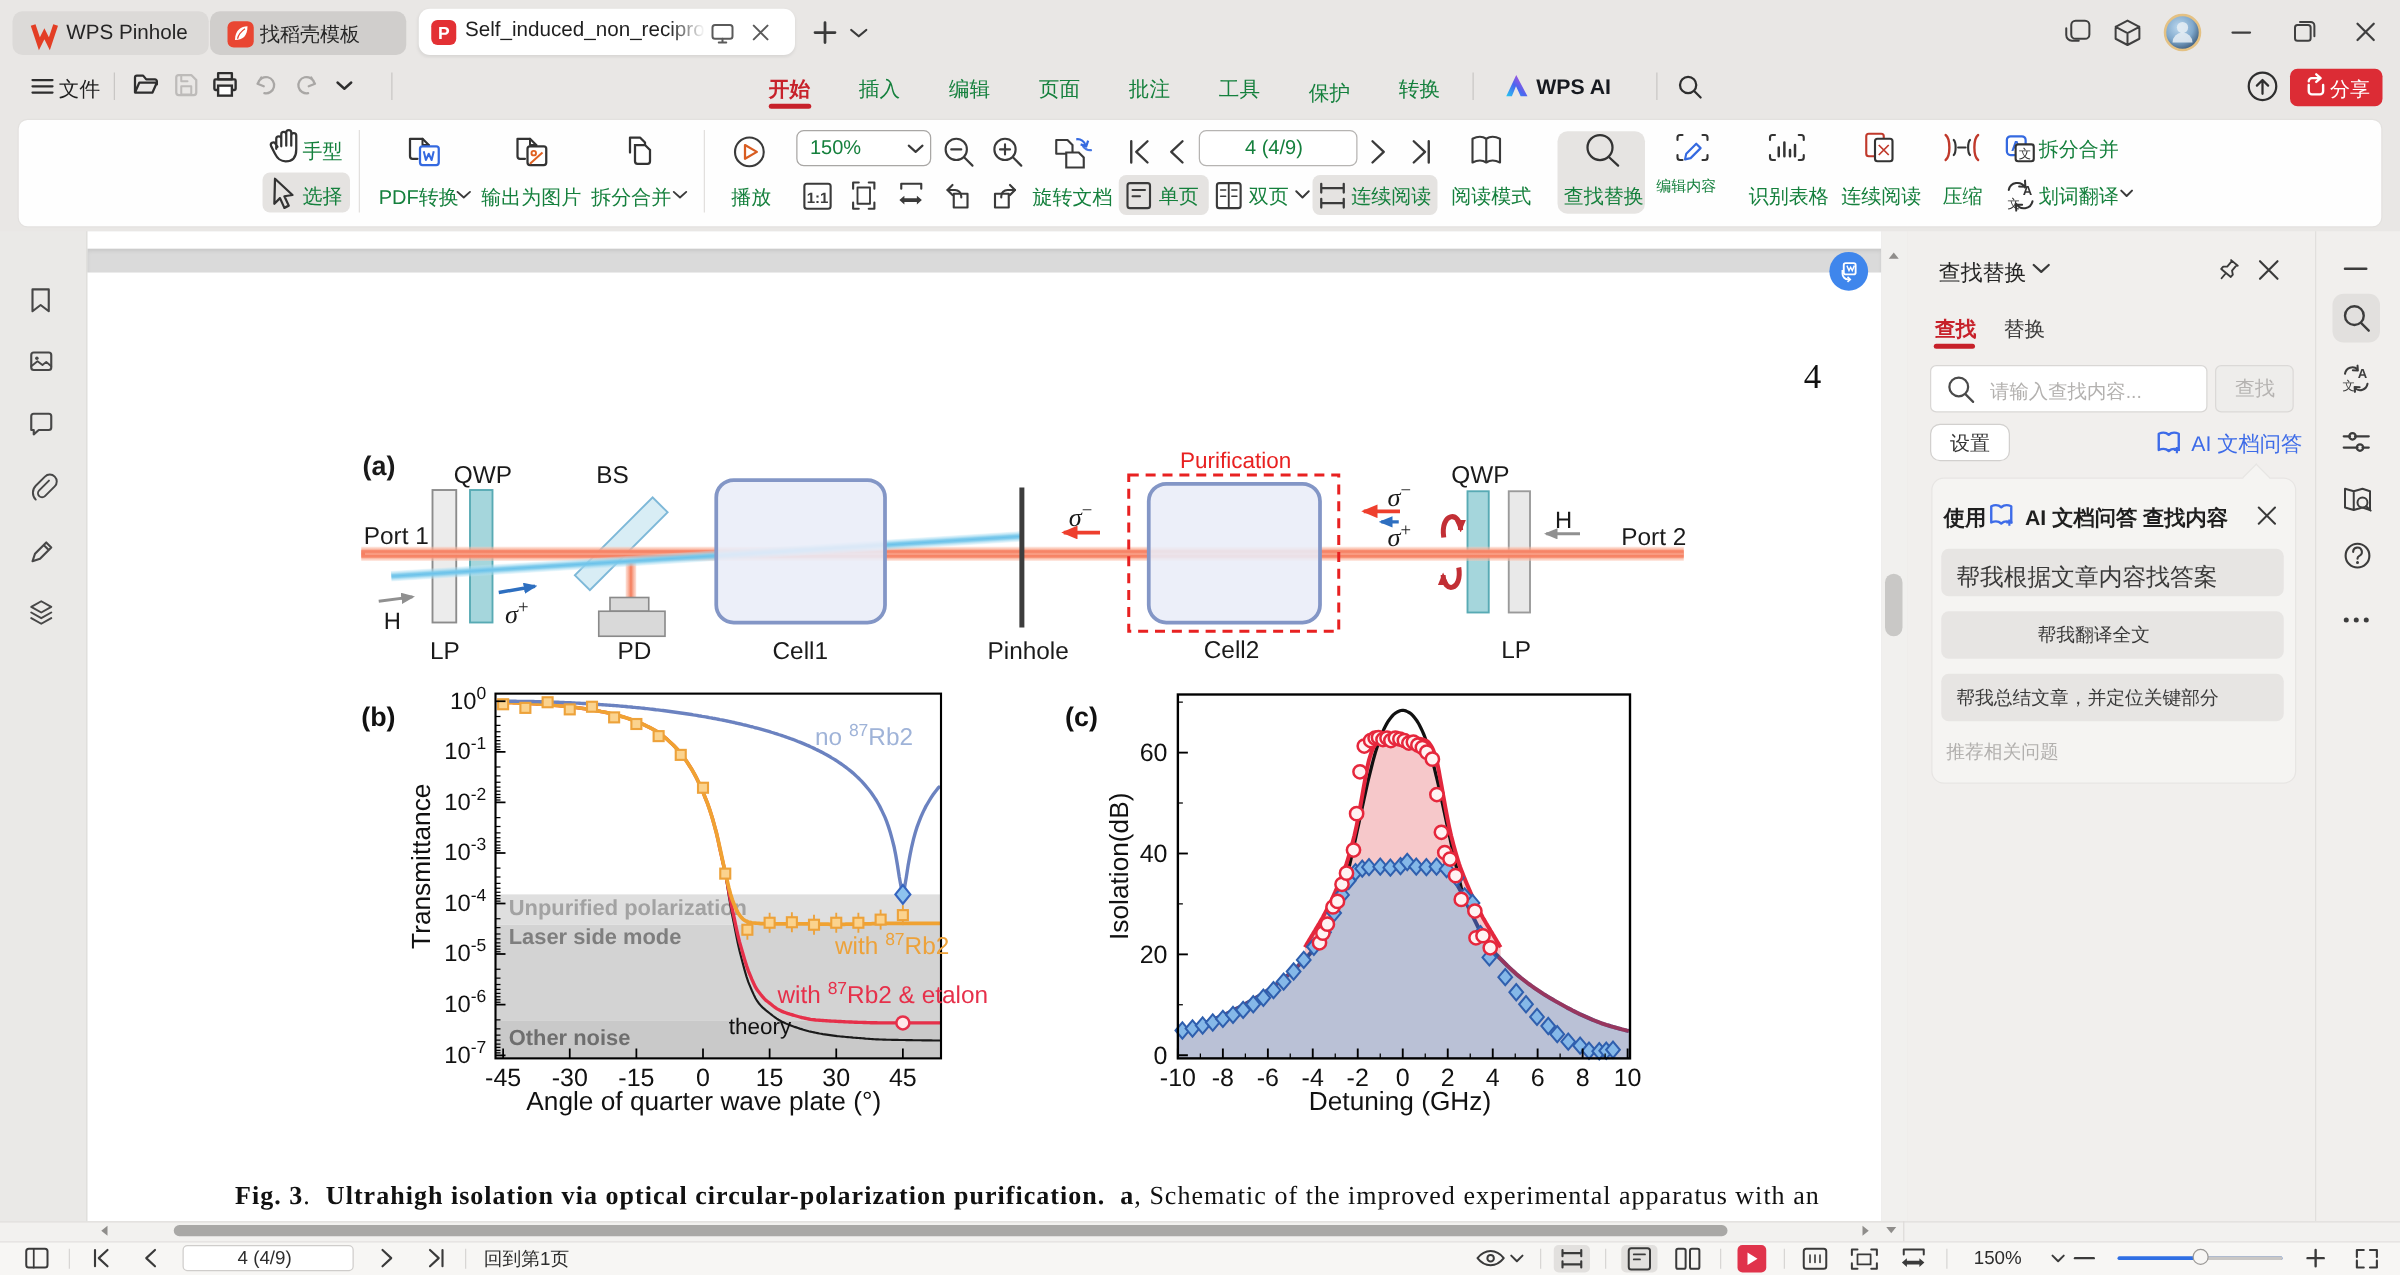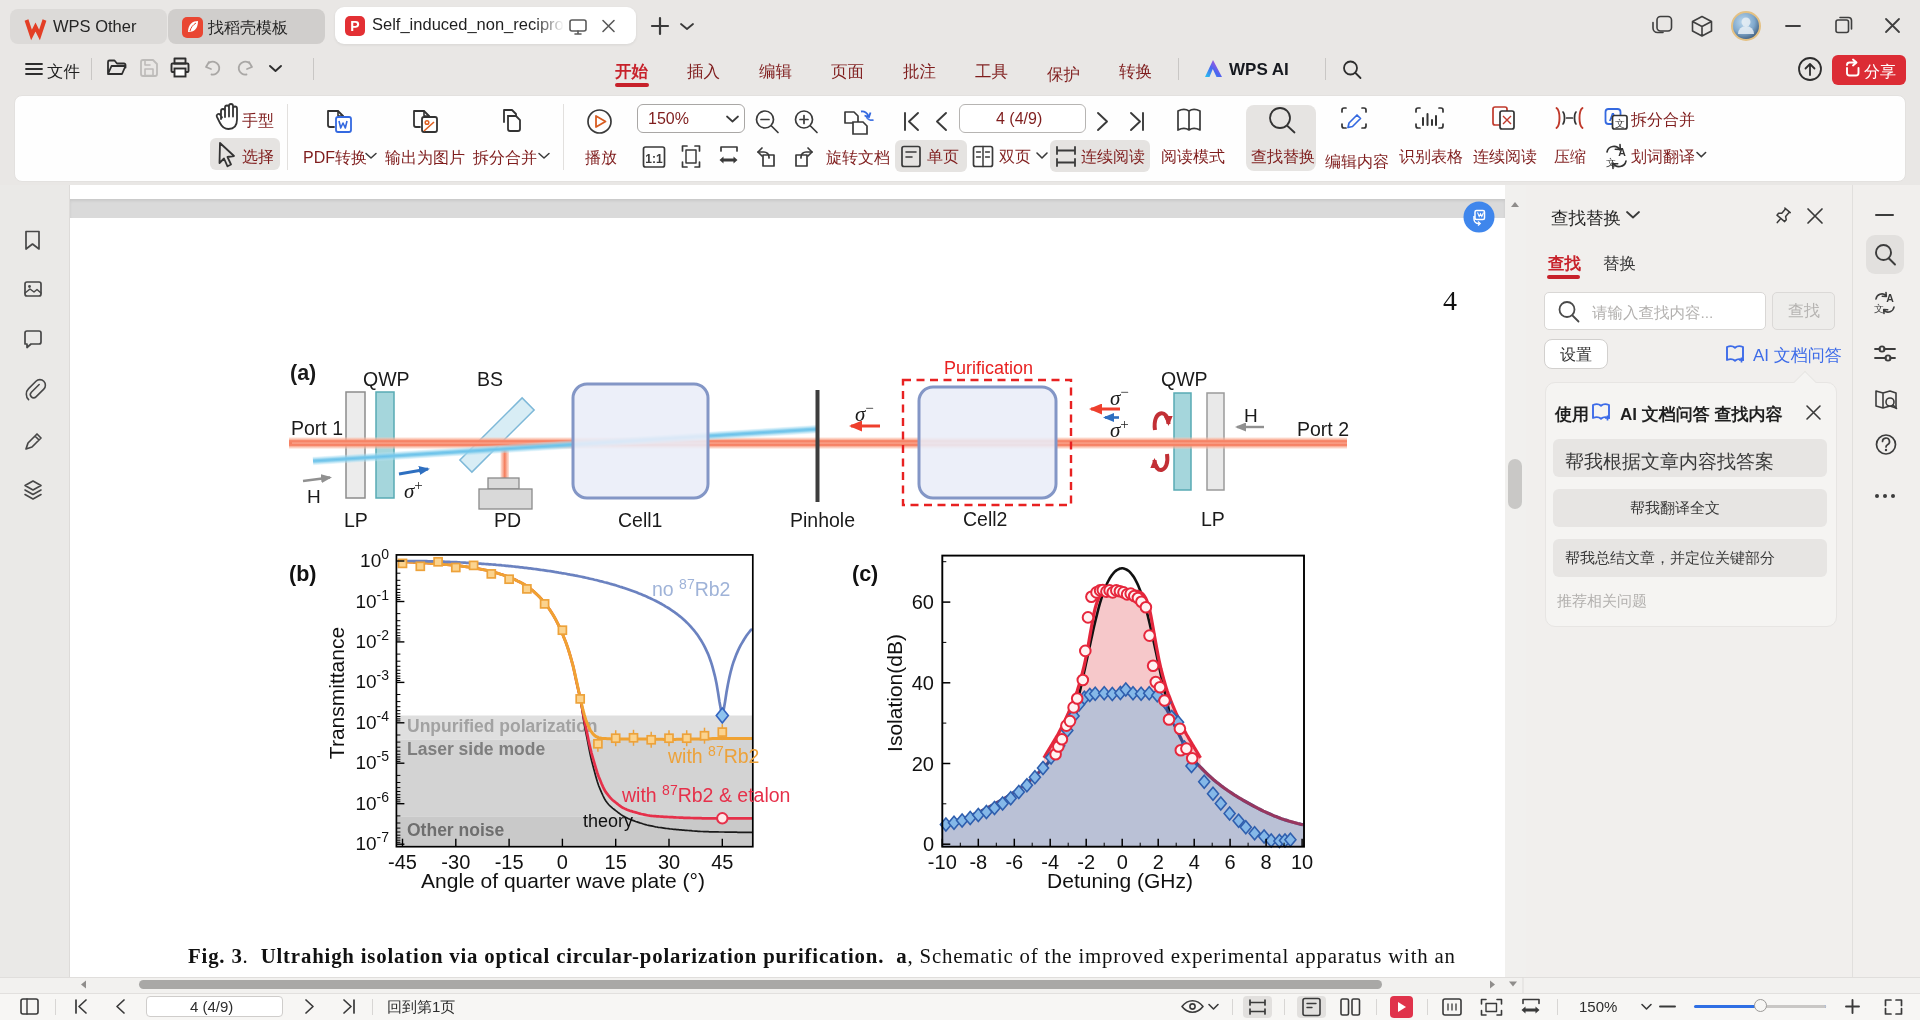--- a/index.html
+++ b/index.html
@@ -1,26 +1,26 @@
 <!DOCTYPE html>
 <html><head>
 <meta charset="utf-8">
 <style>
 *{margin:0;padding:0;box-sizing:border-box}
 html,body{width:1920px;height:1020px;overflow:hidden}
 body{font-family:"Liberation Sans",sans-serif;background:#e9e7e5;position:relative}
 .abs{position:absolute}
-.txt{position:absolute;white-space:nowrap;color:#7f1d1d}
+.txt{position:absolute;white-space:nowrap;color:#15803d}
 </style>
 </head>
 <body>
 
 <div class="abs" style="left:0;top:0;width:1920px;height:47px;background:#e9e7e5"></div>
 <div class="abs" style="left:10px;top:9px;width:157px;height:35px;background:#dcdad8;border-radius:8px"></div>
-<div class="txt" style="left:53px;top:17px;font-size:16.5px;color:#252525">WPS Other</div>
+<div class="txt" style="left:53px;top:17px;font-size:16.5px;color:#252525">WPS Pinhole</div>
 <div class="abs" style="left:168px;top:9px;width:157px;height:35px;background:#d0cecc;border-radius:8px"></div>
 <div class="txt" style="left:208px;top:18px;font-size:16px;color:#252525">找稻壳模板</div>
 <div class="abs" style="left:335px;top:7px;width:301px;height:37px;background:#fff;border-radius:9px;box-shadow:0 1px 3px rgba(0,0,0,0.08)"></div>
 <div class="txt" style="left:372px;top:14.5px;font-size:16.5px;color:#1f1f1f;width:192px;overflow:hidden;-webkit-mask-image:linear-gradient(90deg,#000 85%,transparent)">Self_induced_non_reciproc</div>
 
 <div class="abs" style="left:0;top:47px;width:1920px;height:44px;background:#e9e7e5"></div>
 <div class="txt" style="left:47px;top:61px;font-size:16.5px;color:#202020">文件</div>
 <div class="abs" style="left:91px;top:58px;width:1px;height:22px;background:#c9c7c5"></div>
 <div class="abs" style="left:313px;top:58px;width:1px;height:22px;background:#c9c7c5"></div>
 <div class="txt" style="left:615px;top:61px;font-size:16.5px;color:#c7212a;font-weight:bold">开始</div>
@@ -55,21 +55,21 @@
 <div class="abs" style="left:895px;top:140px;width:72px;height:32px;background:#e5e3e1;border-radius:6px"></div>
 <div class="txt" style="left:927px;top:147px;font-size:16px">单页</div>
 <div class="abs" style="left:959px;top:104px;width:127px;height:29px;background:#fff;border:1.3px solid #b6b4b2;border-radius:6px"></div>
 <div class="txt" style="left:996px;top:110px;font-size:16px">4 (4/9)</div>
 <div class="txt" style="left:999px;top:147px;font-size:16px">双页</div>
 <div class="abs" style="left:1050px;top:140px;width:100px;height:32px;background:#e5e3e1;border-radius:6px"></div>
 <div class="txt" style="left:1081px;top:147px;font-size:16px">连续阅读</div>
 <div class="txt" style="left:1161px;top:147px;font-size:16px">阅读模式</div>
 <div class="abs" style="left:1246px;top:105px;width:70px;height:66px;background:#e6e4e2;border-radius:8px"></div>
 <div class="txt" style="left:1251px;top:147px;font-size:16px">查找替换</div>
-<div class="txt" style="left:1325px;top:152px;font-size:16px">编辑内容</div>
+<div class="txt" style="left:1325px;top:141px;font-size:12px">编辑内容</div>
 <div class="txt" style="left:1399px;top:147px;font-size:16px">识别表格</div>
 <div class="txt" style="left:1473px;top:147px;font-size:16px">连续阅读</div>
 <div class="txt" style="left:1554px;top:147px;font-size:16px">压缩</div>
 <div class="txt" style="left:1631px;top:110px;font-size:16px">拆分合并</div>
 <div class="txt" style="left:1631px;top:147px;font-size:16px">划词翻译</div>
 
 <div class="abs" style="left:0;top:185px;width:70px;height:792px;background:#eae9e7;border-right:1px solid #dddbd9"></div>
 <div class="abs" style="left:70px;top:185px;width:1435px;height:792px;background:#d6d6d6"></div>
 <div class="abs" style="left:70px;top:185px;width:1435px;height:14px;background:#fff"></div>
 <div class="abs" style="left:70px;top:199px;width:1435px;height:18.5px;background:#dadada;box-shadow:inset 0 2px 3px rgba(0,0,0,0.08)"></div>

